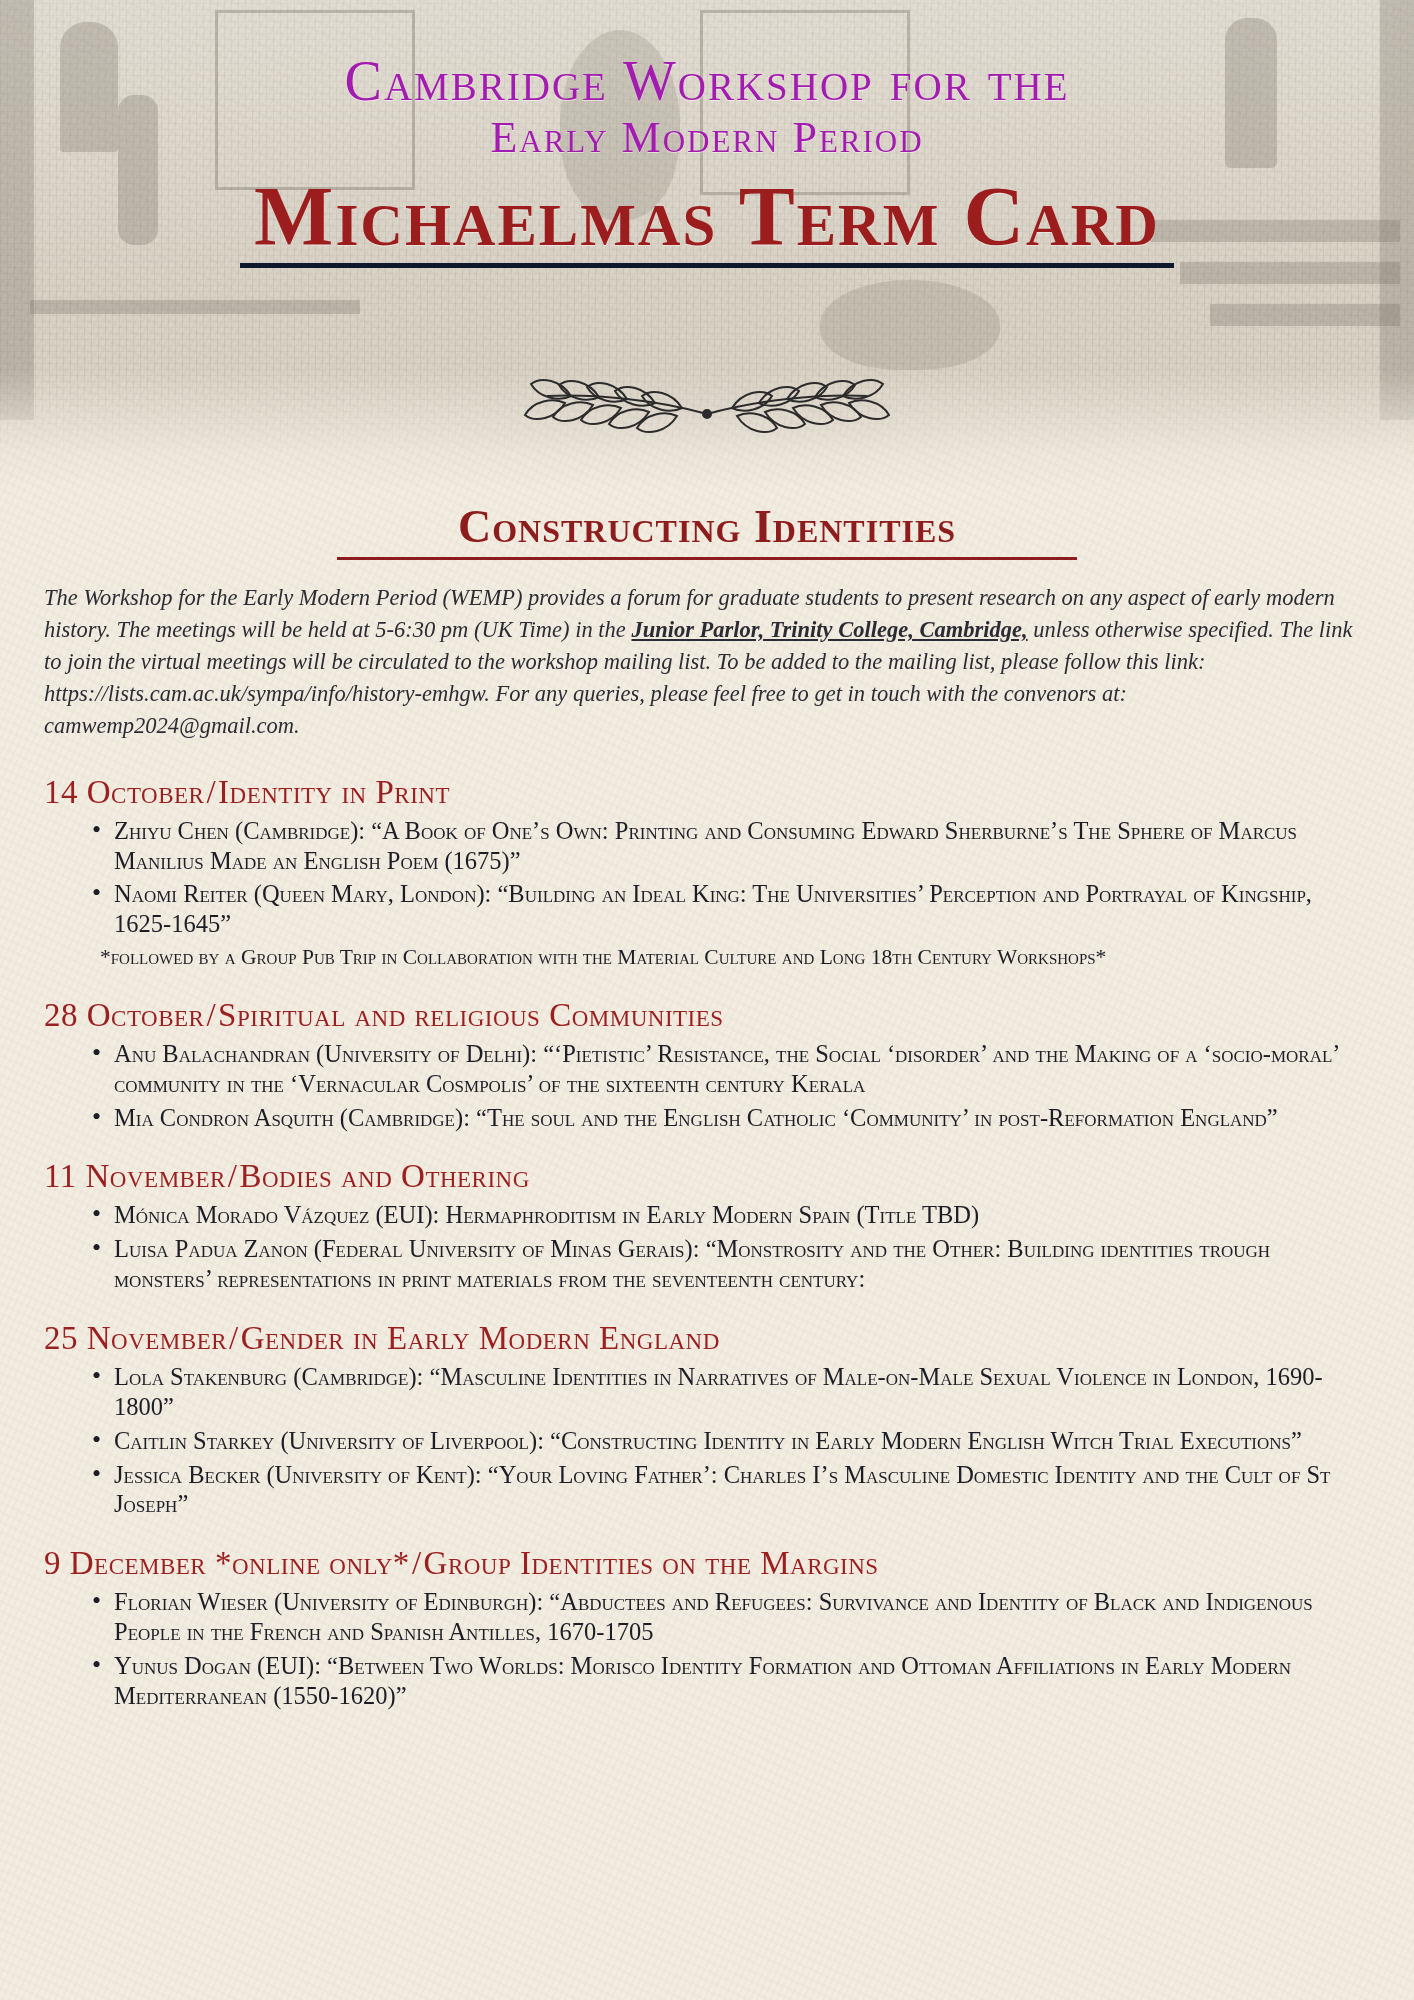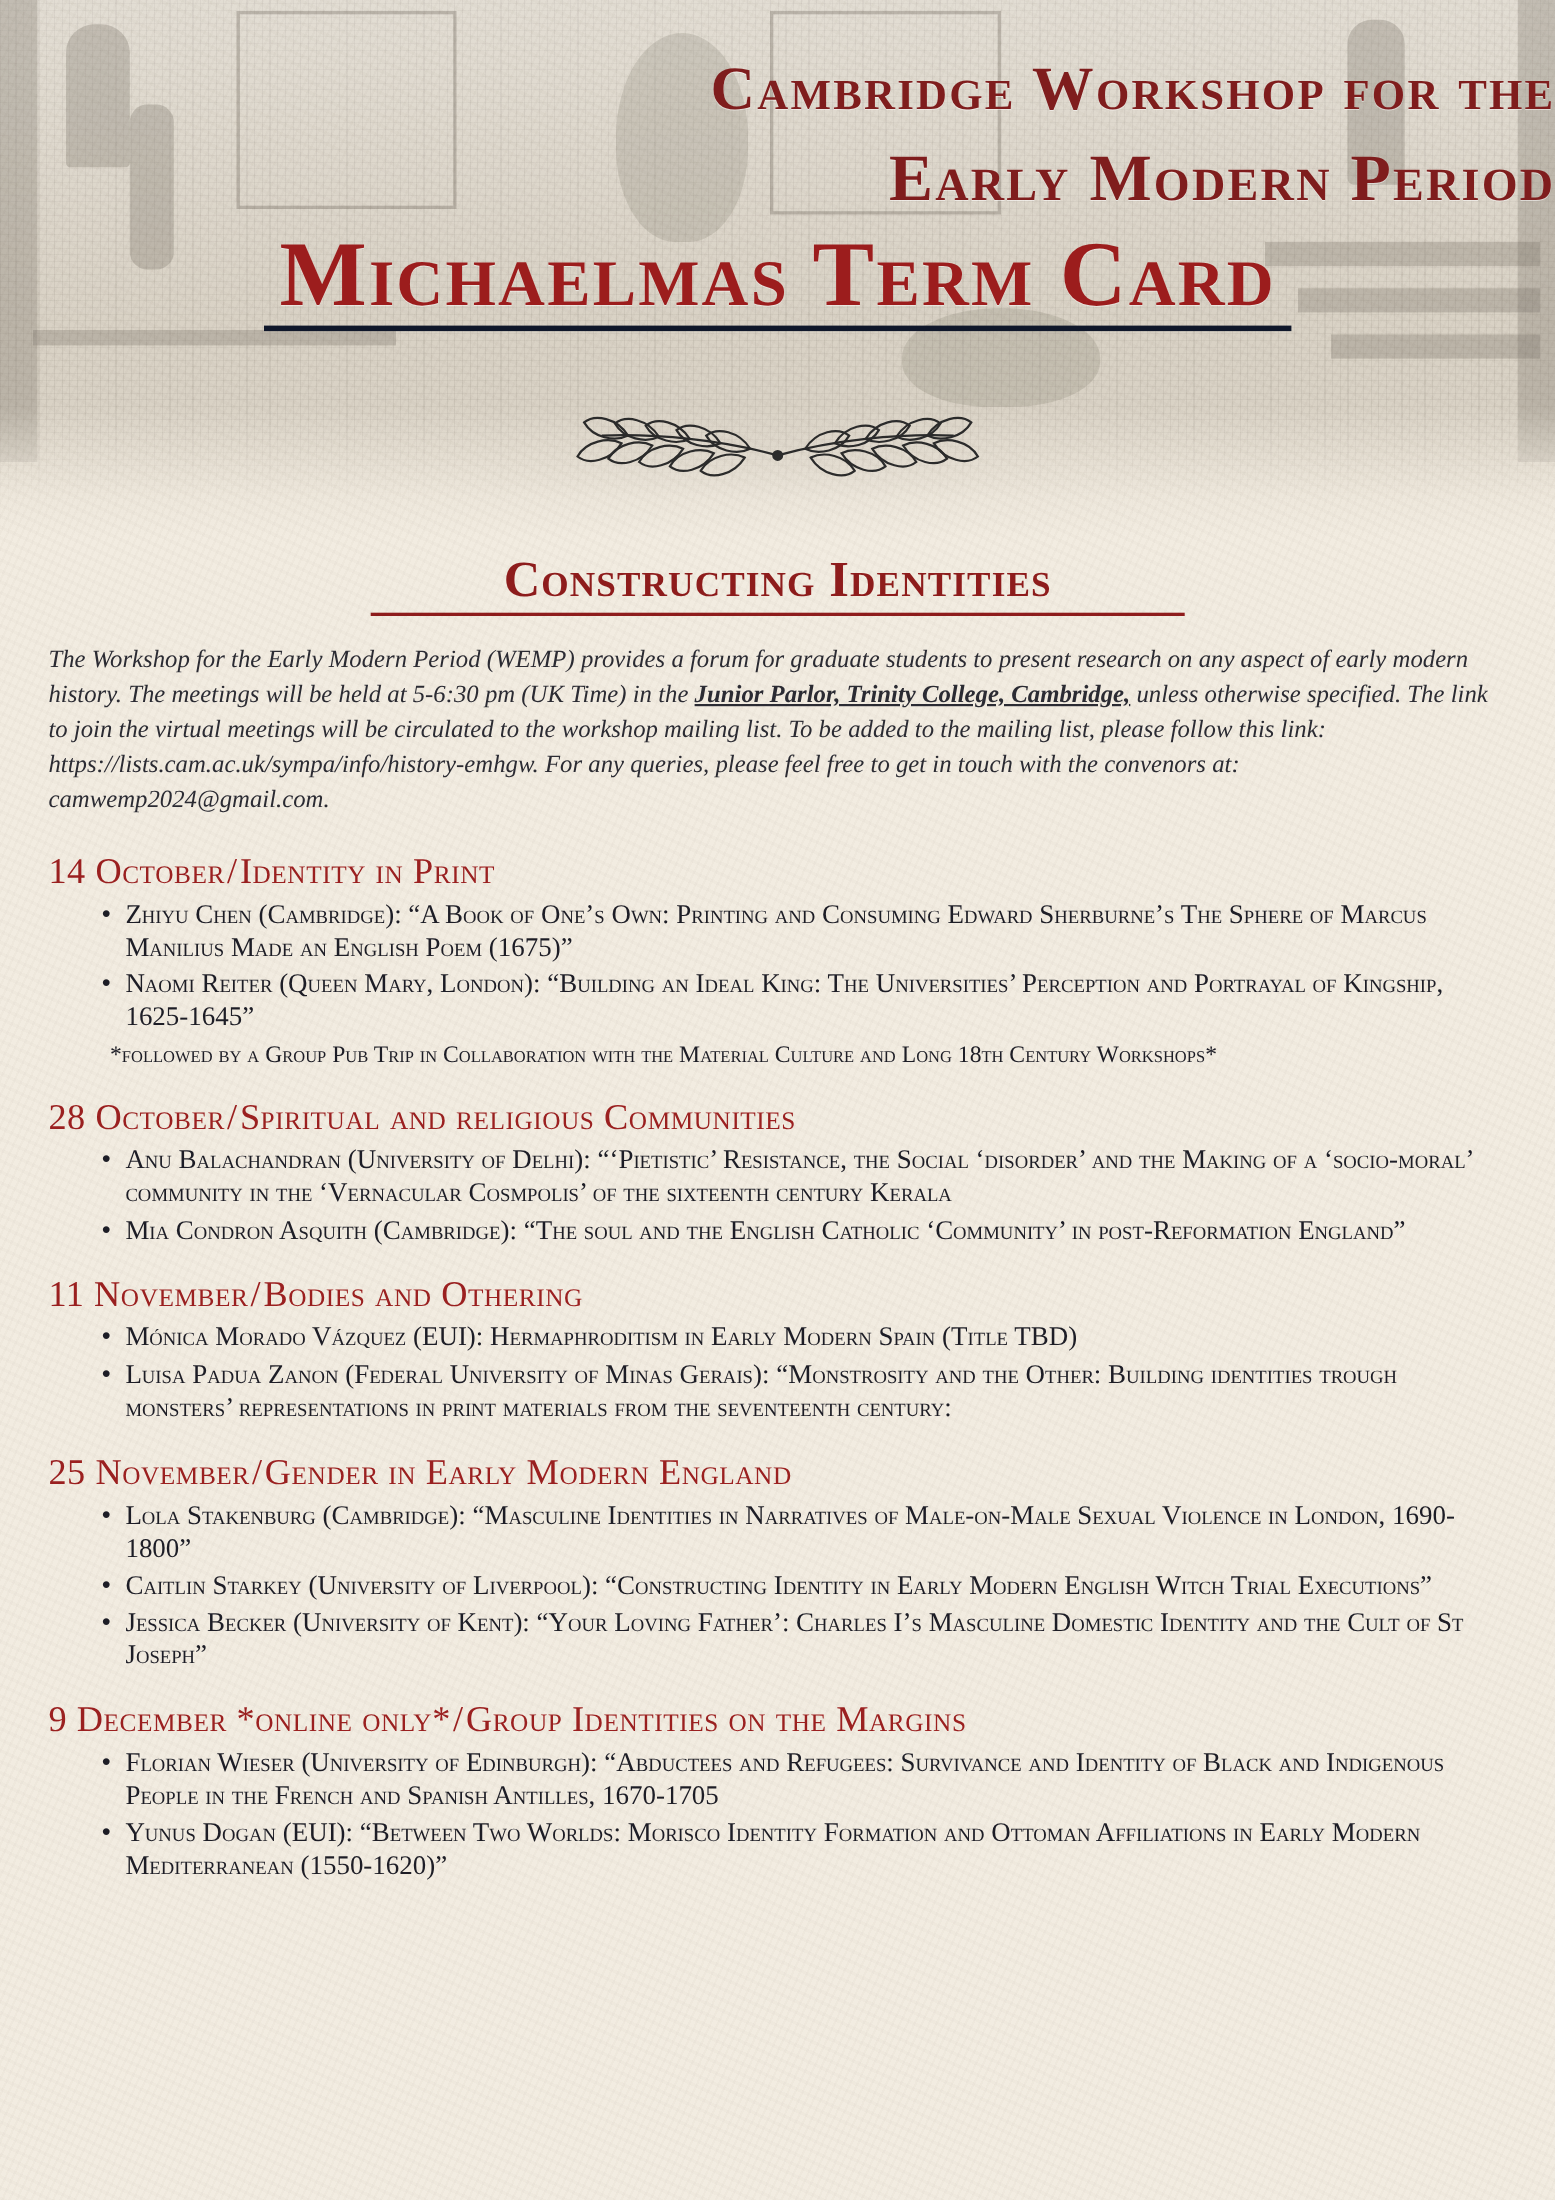--- a/index.html
+++ b/index.html
@@ -46,29 +46,28 @@
   }
 
   .header-text {
     position: absolute;
     left: 0; right: 0; top: 52px;
     text-align: center;
     z-index: 4;
   }
   .title-line1, .title-line2 {
     font-variant: small-caps;
-    color: #7f1d1d;
-    font-weight: bold;
+    color: #a21caf;
+    font-weight: normal;
     letter-spacing: 2px;
     line-height: 1.05;
     text-shadow: 0 1px 0 rgba(255,255,255,0.5);
-    text-align: right;
   }
   .title-line1 { font-size: 56px; }
-  .title-line2 { font-size: 60px; margin-top: 20px; }
+  .title-line2 { font-size: 44px; margin-top: 4px; }
   .title-main {
     font-variant: small-caps;
     color: #9c1d1d;
     font-weight: bold;
     font-size: 84px;
     letter-spacing: 2px;
     margin-top: 14px;
     display: inline-block;
     border-bottom: 5px solid #0f172a;
     padding: 0 14px 4px 14px;

